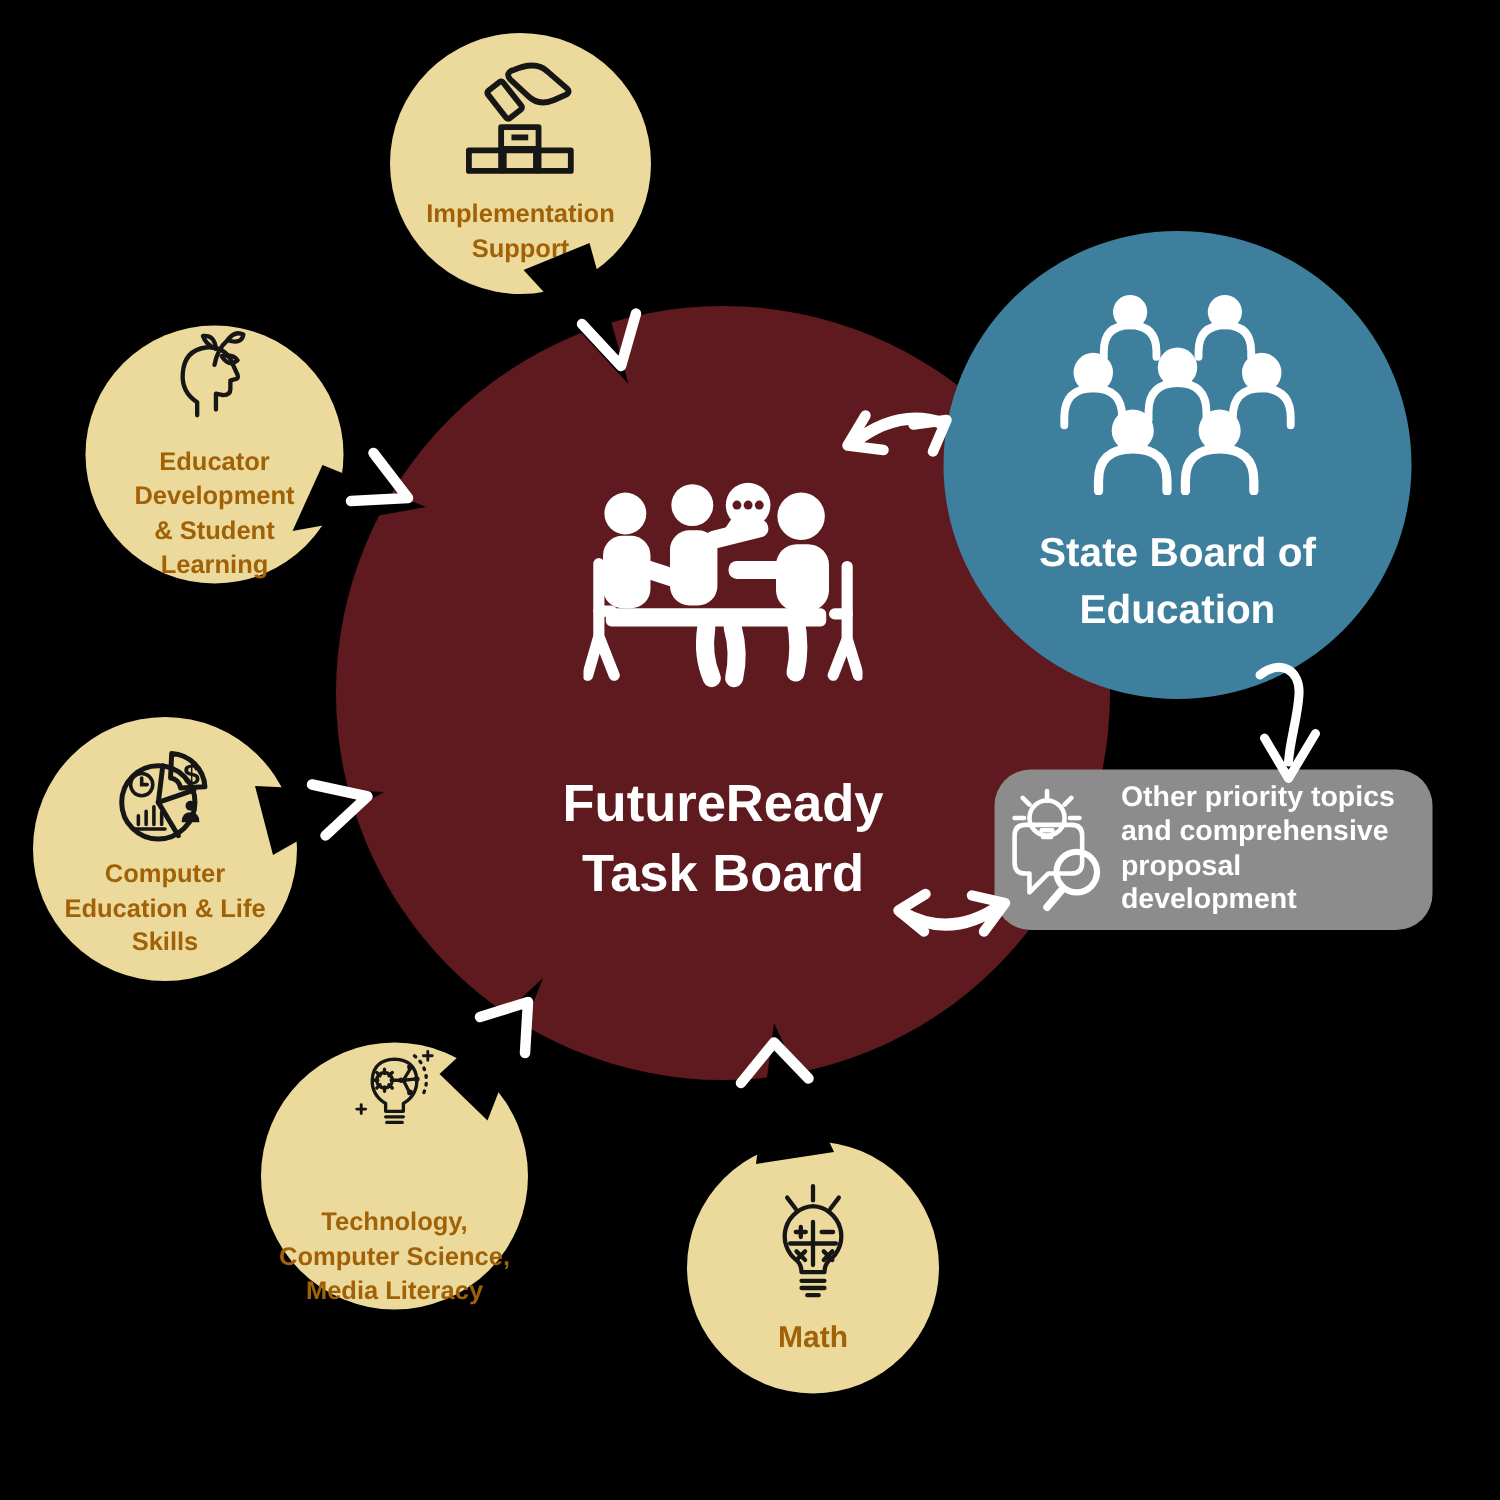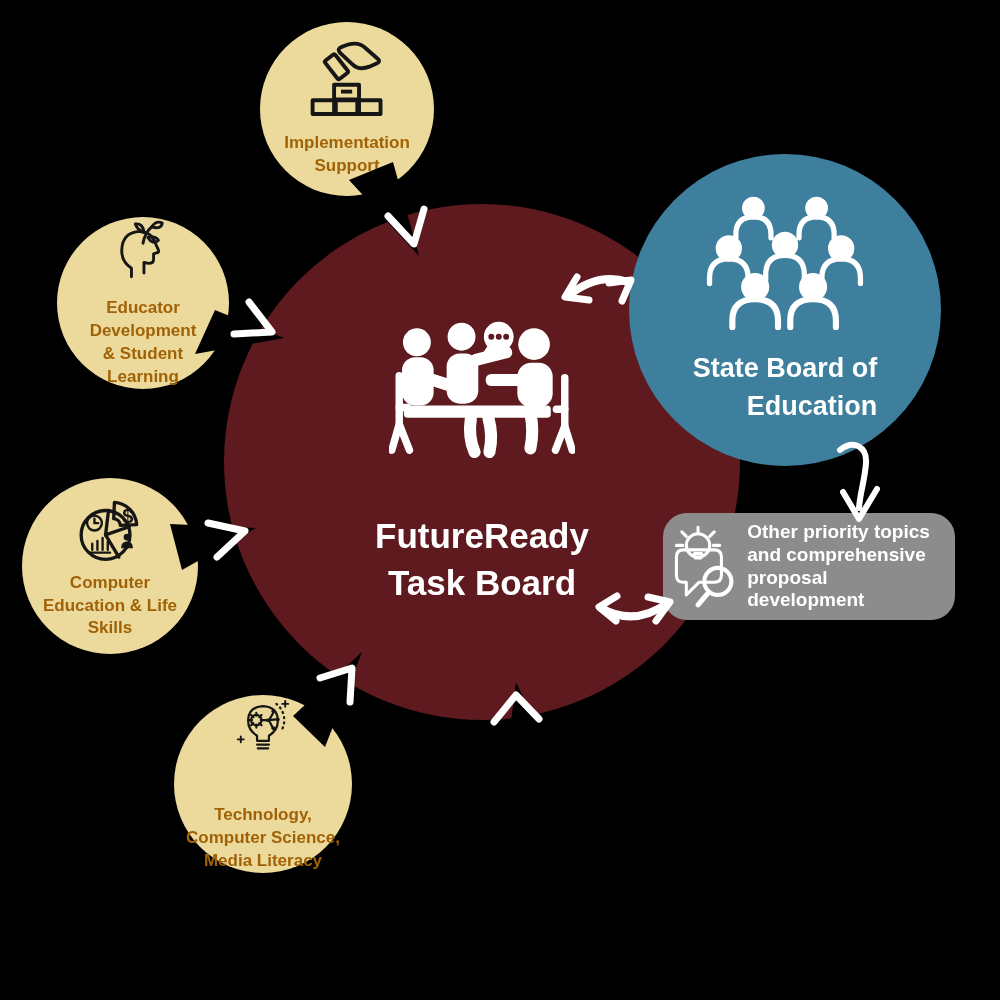--- a/index.html
+++ b/index.html
@@ -4,21 +4,21 @@
 <style>
   html,body{margin:0;padding:0;background:#000;}
   .stage{position:relative;width:1000px;height:1000px;background:#000;overflow:hidden;
          font-family:"Liberation Sans",sans-serif;}
   .node{position:absolute;border-radius:50%;display:flex;flex-direction:column;
         align-items:center;justify-content:center;text-align:center;box-sizing:border-box;}
   .tan{background:#EBDA9B;color:#a16207;z-index:2;font-weight:700;font-size:17px;line-height:1.35;}
   .maroon{left:224px;top:204px;width:516px;height:516px;background:#5E1A1E;color:#fff;z-index:1;}
   .maroon .label{font-size:35px;font-weight:700;line-height:1.34;margin-top:26px;}
   .blue{left:629px;top:154px;width:312px;height:312px;background:#3D7F9D;color:#fff;z-index:3;}
-  .blue .label{font-size:27px;font-weight:700;line-height:1.4;margin-top:14px;text-align:right;}
+  .blue .label{font-size:27px;font-weight:700;line-height:1.4;margin-top:14px;}
   .impl{left:260px;top:22px;width:174px;height:174px;}
   .educ{left:57px;top:217px;width:172px;height:172px;font-size:17px;gap:12px;}
   .fina{left:22px;top:478px;width:176px;height:176px;}
   .tech{left:174px;top:695px;width:178px;height:178px;gap:44px;}
   .math{left:458px;top:761px;width:168px;height:168px;font-size:20px;}
   .node .icon{display:block;margin-bottom:6px;}
   .graybox{position:absolute;left:663px;top:513px;width:292px;height:107px;background:#8C8C8C;
            border-radius:24px;z-index:3;display:flex;align-items:center;color:#fff;
            padding:0 10px 0 8px;box-sizing:border-box;}
   .graybox .gtext{font-size:19px;font-weight:700;line-height:1.2;text-align:left;margin-left:6px;}
@@ -184,20 +184,37 @@
         <path d="M68 8 v8 M64 12 h8"></path>
       </g>
     </svg>
     <div class="label">
       <div>Technology,</div>
       <div>Computer Science,</div>
       <div>Media Literacy</div>
     </div>
   </div>
 
+  <div class="node tan math">
+    <svg class="icon" width="58" height="88" viewBox="0 0 60 92">
+      <g stroke="#161616" stroke-width="3" fill="none" stroke-linejoin="round" stroke-linecap="round">
+        <path d="M12 14 l6 8 M30 6 v10 M48 14 l-6 8"></path>
+        <path d="M30 20 a21 21 0 0 1 11 38 q-3 3 -3 8 h-16 q0 -5 -3 -8 a21 21 0 0 1 11 -38 z"></path>
+        <path d="M14 46 h32 M30 31 v30"></path>
+        <path d="M18 38 h7 M21.5 34.5 v7"></path>
+        <path d="M36 38 h8"></path>
+        <path d="M18.5 51.5 l6 6 M24.5 51.5 l-6 6"></path>
+        <path d="M37.5 51.5 l6 6 M43.5 51.5 l-6 6"></path>
+        <path d="M22 72 h16 M22 77 h16 M26 82 h8"></path>
+      </g>
+    </svg>
+    <div class="label">
+      <div>Math</div>
+    </div>
+  </div>
 
   <div class="graybox">
     <svg width="72" height="86" viewBox="0 0 78 92">
       <g stroke="#fff" stroke-width="3.4" fill="none" stroke-linejoin="round" stroke-linecap="round">
         <path d="M14 27 h34 q8 0 8 8 v20 q0 8 -8 8 H31 L17 77 V63 h-3 q-8 0 -8 -8 V35 q0 -8 8 -8 z"></path>
         <circle cx="30" cy="22" r="13"></circle>
         <path d="M26 31 h8 M27 36 h6"></path>
         <path d="M12 7 l5 5 M30 2 v7 M48 7 l-5 5 M6 22 h7 M54 22 h-7"></path>
       </g>
       <circle cx="52" cy="62" r="15" stroke="#fff" stroke-width="4.6" fill="none"></circle>

